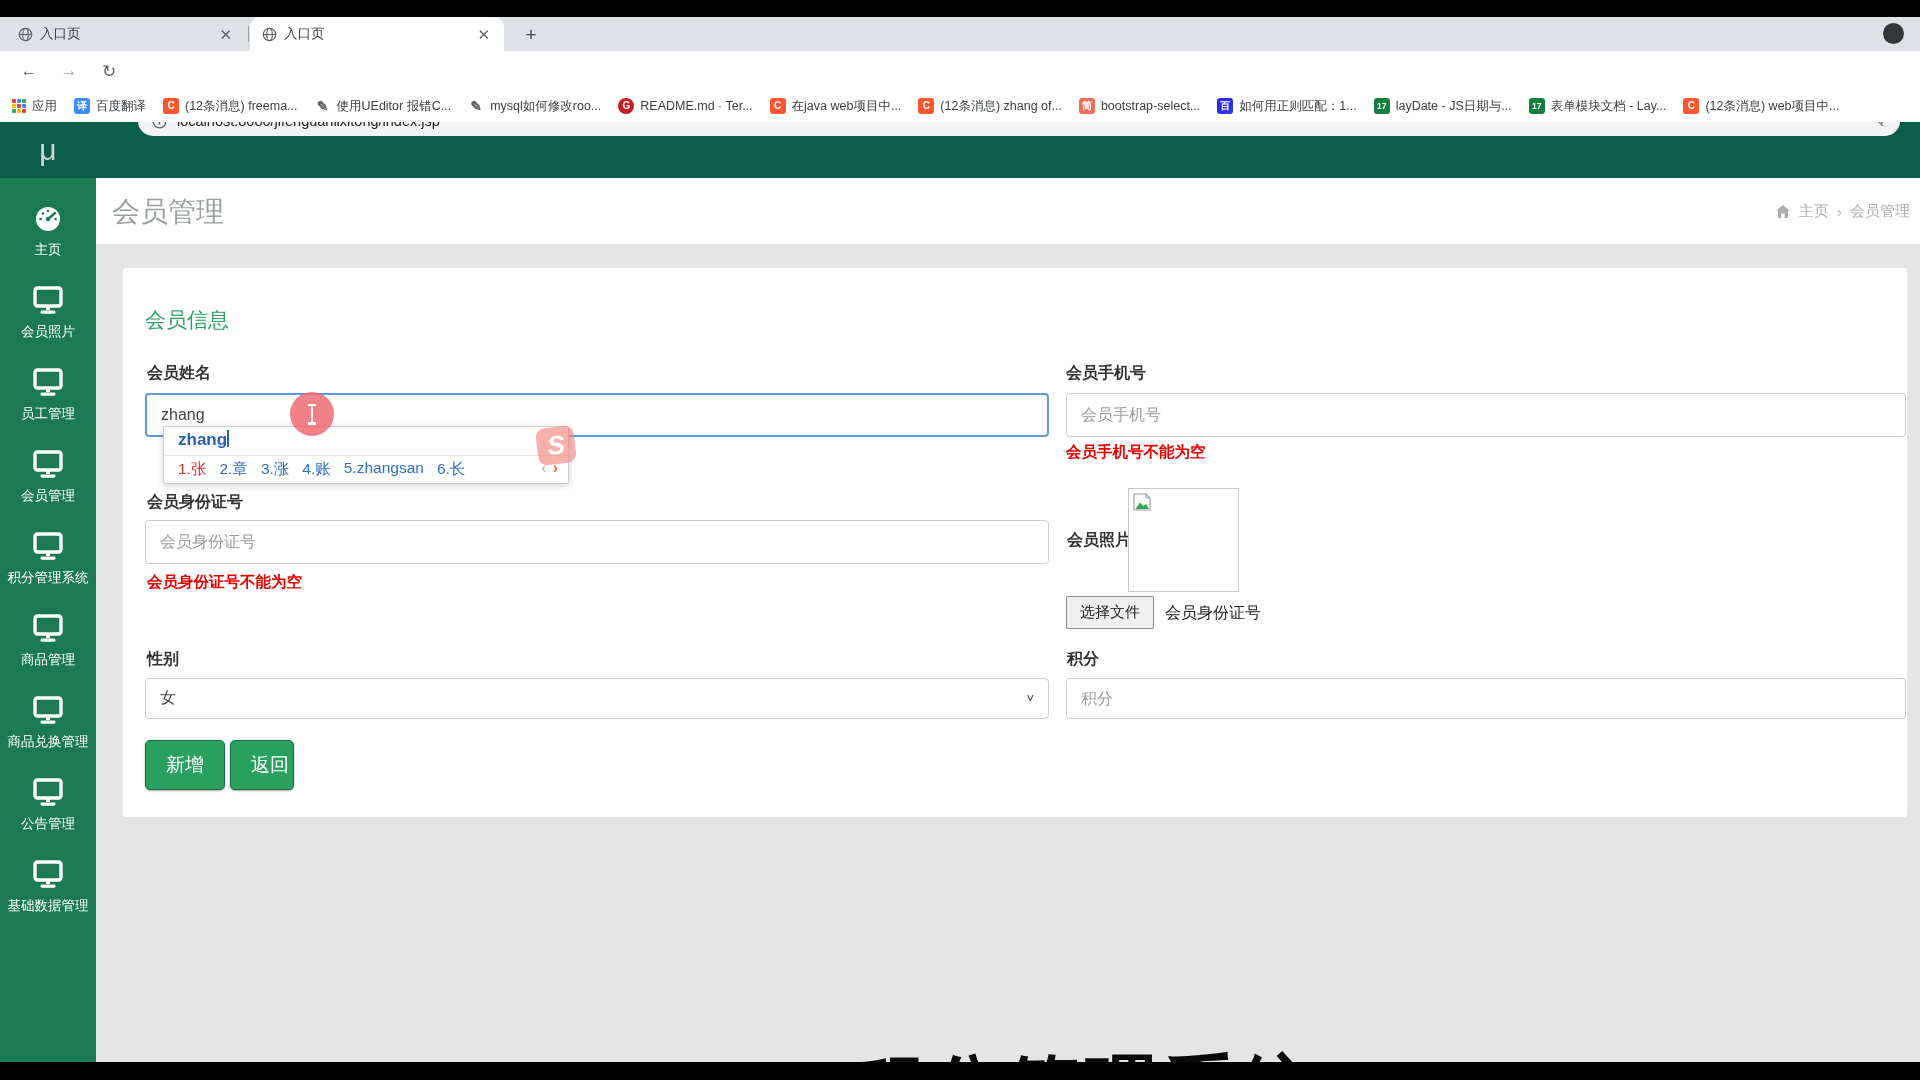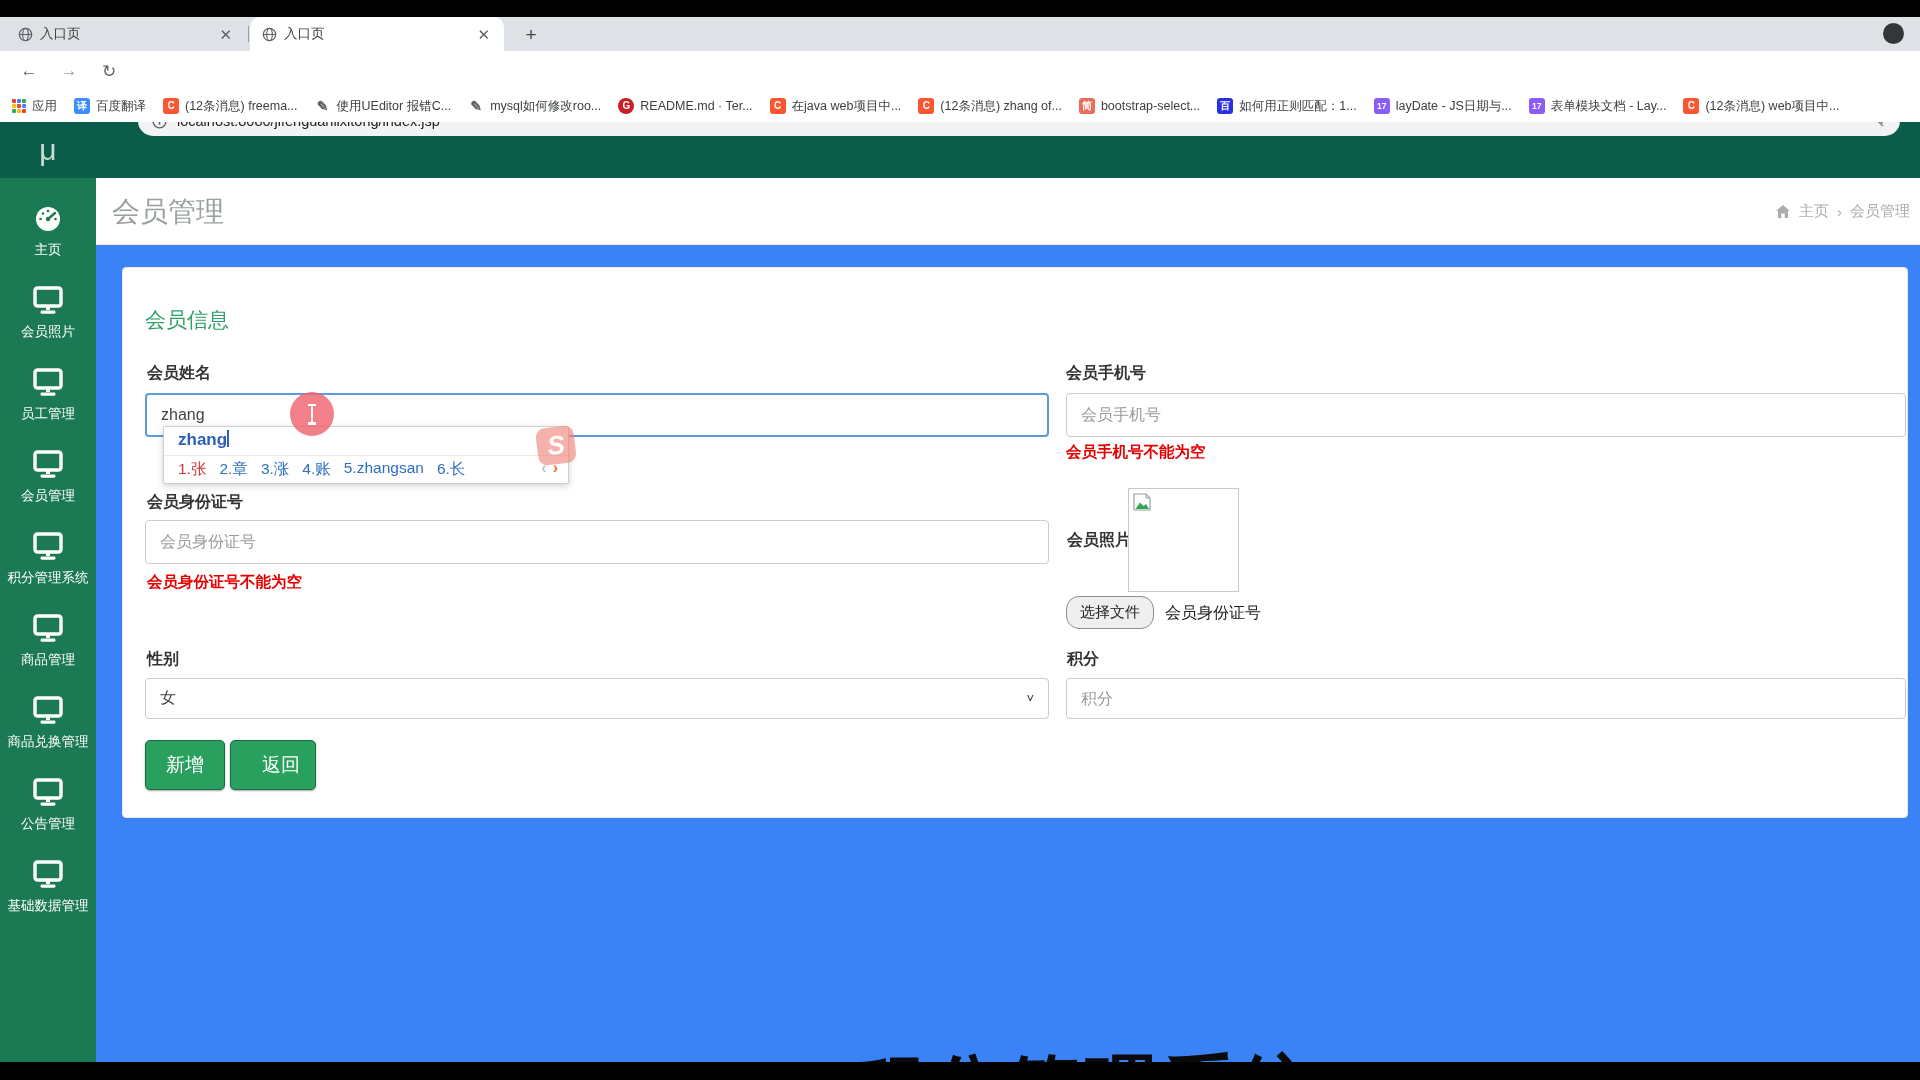--- a/index.html
+++ b/index.html
@@ -42,21 +42,21 @@
            align-items:center; padding-left:12px; gap:17px; overflow:hidden; z-index:5; }
   .bm { display:flex; align-items:center; gap:6px; flex:none; }
   .bm .bm-label { font-size:12.5px; color:#3c4043; white-space:nowrap; }
   .fav { width:16px; height:16px; border-radius:3px; color:#fff; font-size:10px; font-weight:bold;
          display:flex; align-items:center; justify-content:center; flex:none; line-height:1; }
   .fav.csdn { background:#fc5531; }
   .fav.baidu-tr { background:#3b8cff; }
   .fav.gitee { background:#c71d23; border-radius:50%; }
   .fav.jianshu { background:#ea6f5a; }
   .fav.baidu { background:#2932e1; }
-  .fav.layui { background:#8b5cf6; font-size:8.5px;text-align:center; }
+  .fav.layui { background:#15803d; font-size:8.5px;text-align:center; }
   .fav.pen { color:#5f6368; background:transparent; font-size:14px; }
   .appsgrid { width:14px; height:14px; display:grid; grid-template-columns:repeat(3,4px);
               grid-template-rows:repeat(3,4px); gap:1px; }
   .appsgrid i { border-radius:1px; }
 
   
   .navgreen { left:0; top:122px; width:1920px; height:56px; background:#0a5d48; z-index:4; }
   .logo-mu { position:absolute; left:0; top:0; width:96px; height:56px; display:flex;
              align-items:center; justify-content:center; color:#cfd9d4; font-size:30px; }
   .sidebar { left:0; top:178px; width:96px; height:884px; background:#1b7a53; z-index:4;
@@ -67,21 +67,21 @@
 
   
   .pagehead { left:96px; top:178px; width:1824px; height:67px; background:#fff;
               border-bottom:1px solid #e7e7e7; z-index:3; }
   .pagehead .pg-title { position:absolute; left:16px; top:15px; font-size:28px; color:#9aa0a0; }
   .crumb { position:absolute; right:10px; top:24px; display:flex; align-items:center; gap:8px;
            color:#abadaf; font-size:15px; }
   .crumb .house { width:16px; height:15px; }
 
   
-  .main { left:96px; top:245px; width:1824px; height:817px; background:#3b82f6; z-index:2; }
+  .main { left:96px; top:245px; width:1824px; height:817px; background:#e5e5e5; z-index:2; }
   .card { position:absolute; left:26px; top:22px; width:1786px; height:551px; background:#fff;
           border:1px solid #e9e9e9; border-radius:4px; box-shadow:0 1px 2px rgba(0,0,0,.03); }
   .sec-title { position:absolute; left:22px; top:38px; font-size:21px; color:#2fa065; }
   .f-label { position:absolute; font-size:16px; font-weight:bold; color:#333; }
   .f-input { position:absolute; height:44px; border:1px solid #ccc; border-radius:4px;
              background:#fff; font-size:16px; color:#444; padding:0 14px;
              font-family:"Liberation Sans", sans-serif; width:904px; }
   .f-input::placeholder { color:#9b9b9b; opacity:1; }
   .f-input.right-col { width:840px; }
   .f-input.focused { border:2px solid #5e9ad9; }
@@ -91,21 +91,21 @@
          font-size:16px; color:#444; justify-content:space-between; }
   .sel .chev { color:#333; font-size:13px; }
   .btn { position:absolute; top:472px; height:50px; background:#2aa05f; color:#fff; font-size:19px;
          border:1px solid #1a6b46; border-radius:5px; box-shadow:0 1px 2px rgba(0,0,0,.35);
          display:flex; align-items:center; justify-content:center;
          font-family:"Liberation Sans", sans-serif; }
   .photo-box { position:absolute; left:1005px; top:220px; width:111px; height:104px;
                border:1px solid #c9c9c9; background:#fff; }
   .broken { position:absolute; left:4px; top:4px; width:20px; height:18px; }
   .file-btn { position:absolute; left:943px; top:328px; width:88px; height:33px; background:#efefef;
-              border:1px solid #8d8d8d; border-radius:13px; font-size:15px; color:#222;
+              border:1px solid #8d8d8d; border-radius:1px; font-size:15px; color:#222;
               display:flex; align-items:center; justify-content:center;
               font-family:"Liberation Sans", sans-serif; }
   .file-status { position:absolute; left:1042px; top:335px; font-size:16px; color:#222; }
 
   
   .ime { position:absolute; left:163px; top:426px; width:406px; height:58px; background:#fff;
          border:1px solid #cfcfcf; box-shadow:0 2px 7px rgba(0,0,0,.18); z-index:20; border-radius:2px; }
   .ime-comp { position:absolute; left:14px; top:3px; font-size:17px; font-weight:bold; color:#2c5fb8; }
   .ime-caret { display:inline-block; width:1.5px; height:17px; background:#2c5fb8; vertical-align:-2px; }
   .ime-div { position:absolute; left:0; right:0; top:28px; height:1px; background:#e8e8e8; }
@@ -354,21 +354,21 @@
       <input class="f-input" style="left: 22px; top: 252px;" type="text" placeholder="会员身份证号">
       <div class="err" style="left:24px; top:304px;">会员身份证号不能为空</div>
 
       <div class="f-label" style="left:24px; top:381px;">性别</div>
       <div class="sel">
         <span>女</span>
         <span class="chev">˅</span>
       </div>
 
       <div class="btn" style="left:22px; width:80px;">新增</div>
-      <div class="btn" style="left:107px; width:86px;padding-left:16px;">返回</div>
+      <div class="btn" style="left:107px; width:64px;padding-left:16px;">返回</div>
 
       <div class="f-label" style="left:943px; top:95px;">会员手机号</div>
       <input class="f-input right-col" style="left: 943px; top: 125px;" type="text" placeholder="会员手机号">
       <div class="err" style="left:943px; top:174px;">会员手机号不能为空</div>
 
       <div class="f-label" style="left:944px; top:262px;">会员照片</div>
       <div class="photo-box">
         <svg class="broken" viewBox="0 0 20 18">
             <path d="M1 1 H13 L17 5 V17 H1 Z" fill="#fdfdfd" stroke="#9aa0a6" stroke-width="1.2"></path>
             <path d="M13 1 V5 H17 Z" fill="#cfe3f7" stroke="#9aa0a6" stroke-width="1"></path>

